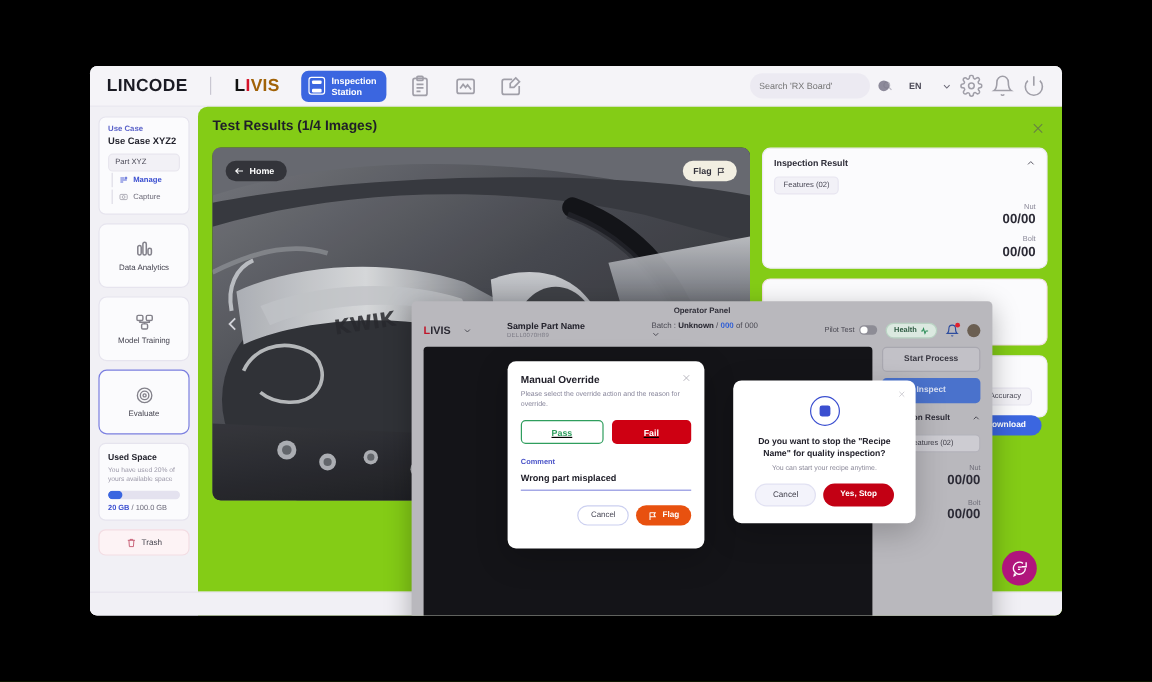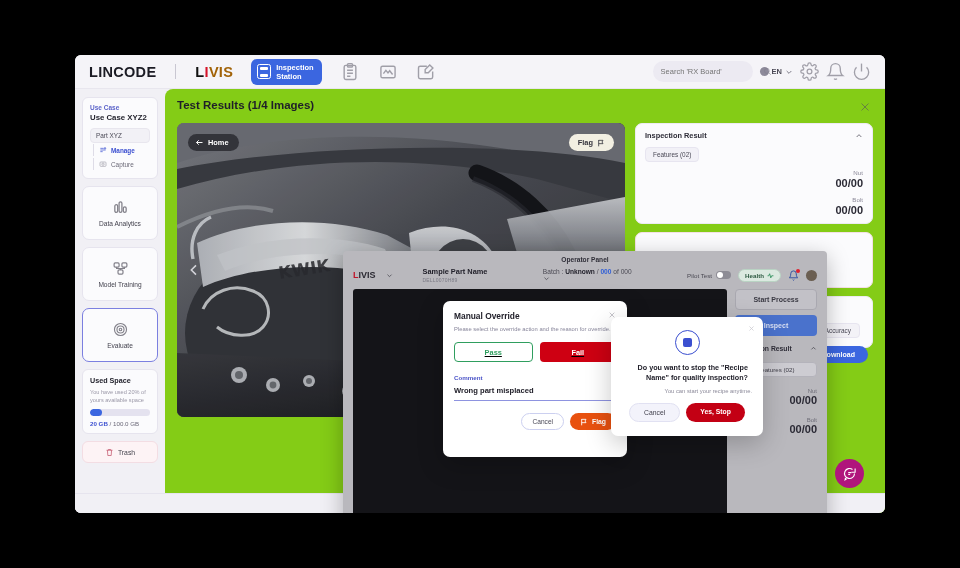--- a/index.html
+++ b/index.html
@@ -50,21 +50,21 @@
   .topright { margin-left:auto; display:flex; align-items:center; gap:7px; margin-right:14px; }
   .searchbox {
     width:100px; height:21px; background:#eceaf2; border-radius:11px;
     display:flex; align-items:center; padding:0 8px; gap:5px;
   }
   .searchbox input {
     border:none; background:transparent; outline:none; flex:1;
     font-size:7.5px; color:#8e8b9c; font-family:"Liberation Sans", sans-serif;
   }
   .searchbox .mag { width:9px; height:9px; opacity:.5; flex:none; }
-  .lang { display:flex; align-items:center; gap:3px; font-size:7.5px; font-weight:700; color:#4c4a57; cursor:pointer; }
+  .lang { display:flex; align-items:center; gap:17px; font-size:7.5px; font-weight:700; color:#4c4a57; cursor:pointer; }
   .lang .globe { width:9px; height:9px; border-radius:50%; background:#8d8a9a; }
   .rounded-ico { width:19px; height:19px; opacity:.55; cursor:pointer; }
 
   
   .sidebar {
     position:absolute; left:0; top:34px; width:90px; height:424px;
     background:#f1f0f5; padding:8px 7px; display:flex; flex-direction:column; gap:7px;
   }
   .card { background:#fbfbfd; border:1px solid #e6e4ee; border-radius:6px; }
   .usecase-card { padding:6px 7px 7px; }
@@ -225,21 +225,21 @@
   .op-feat-chip {
     margin-top:5px; background:#cdccd2; border:1px solid #b4b3bb; border-radius:4px;
     font-size:6.2px; color:#3e3d47; padding:3px 7px; text-align:center;
   }
   .op-feat { margin-top:6px; text-align:right; }
   .op-feat .n { font-size:6px; color:#6f6e79; }
   .op-feat .v { font-size:11px; font-weight:700; color:#2b2a35; }
 
   
   .modal-override {
-    position:absolute; left:368px; top:246px; width:184px; height:156px;
+    position:absolute; left:348px; top:246px; width:164px; height:156px;
     background:#fff; border-radius:7px; box-shadow:0 8px 26px rgba(0,0,0,.22);
     padding:10px 11px;
   }
   .mo-head { display:flex; justify-content:space-between; align-items:flex-start; }
   .mo-title { font-size:8.4px; font-weight:700; color:#22212b; }
   .mo-close { width:8px; height:8px; opacity:.5; cursor:pointer; }
   .mo-desc { font-size:5.8px; color:#87859a; line-height:8px; margin-top:4px; }
   .mo-btns { display:flex; gap:7px; margin-top:9px;text-decoration:underline; }
   .mo-btn { flex:1; height:20px; border-radius:4px; font-size:7.4px; font-weight:700;
             display:flex; align-items:center; justify-content:center; cursor:pointer; }
@@ -251,21 +251,21 @@
   .mo-foot { display:flex; justify-content:flex-end; gap:6px; margin-top:12px; }
   .mo-cancel { border:1px solid #ccd0f0; background:#fff; color:#4a4957; border-radius:10px;
                font-size:6.6px; padding:4px 10px; cursor:pointer; }
   .mo-flag { background:#e8510f; color:#fff; border-radius:10px; font-size:6.8px; font-weight:700;
              padding:4px 10px; display:flex; align-items:center; gap:4px; cursor:pointer; }
 
   
   .modal-stop {
     position:absolute; left:536px; top:262px; width:152px; height:119px;
     background:#fff; border-radius:7px; box-shadow:0 8px 26px rgba(0,0,0,.22);
-    padding:9px 11px; text-align:right;
+    padding:9px 11px; text-align:center;
   }
   .ms-close { position:absolute; right:8px; top:8px; width:7px; height:7px; opacity:.45; cursor:pointer; }
   .ms-ring {
     width:25px; height:25px; border-radius:50%; border:1.6px solid #3b4fd0;
     margin:4px auto 0; display:flex; align-items:center; justify-content:center;
   }
   .ms-ring i { width:9px; height:9px; background:#3b4fd0; border-radius:2px; display:block; }
   .ms-q { font-size:7.2px; font-weight:700; color:#22212b; line-height:10px; margin-top:8px; padding:0 4px; }
   .ms-sub { font-size:5.8px; color:#8b8999; margin-top:5px; }
   .ms-btns { display:flex; gap:6px; justify-content:center; margin-top:9px; }

